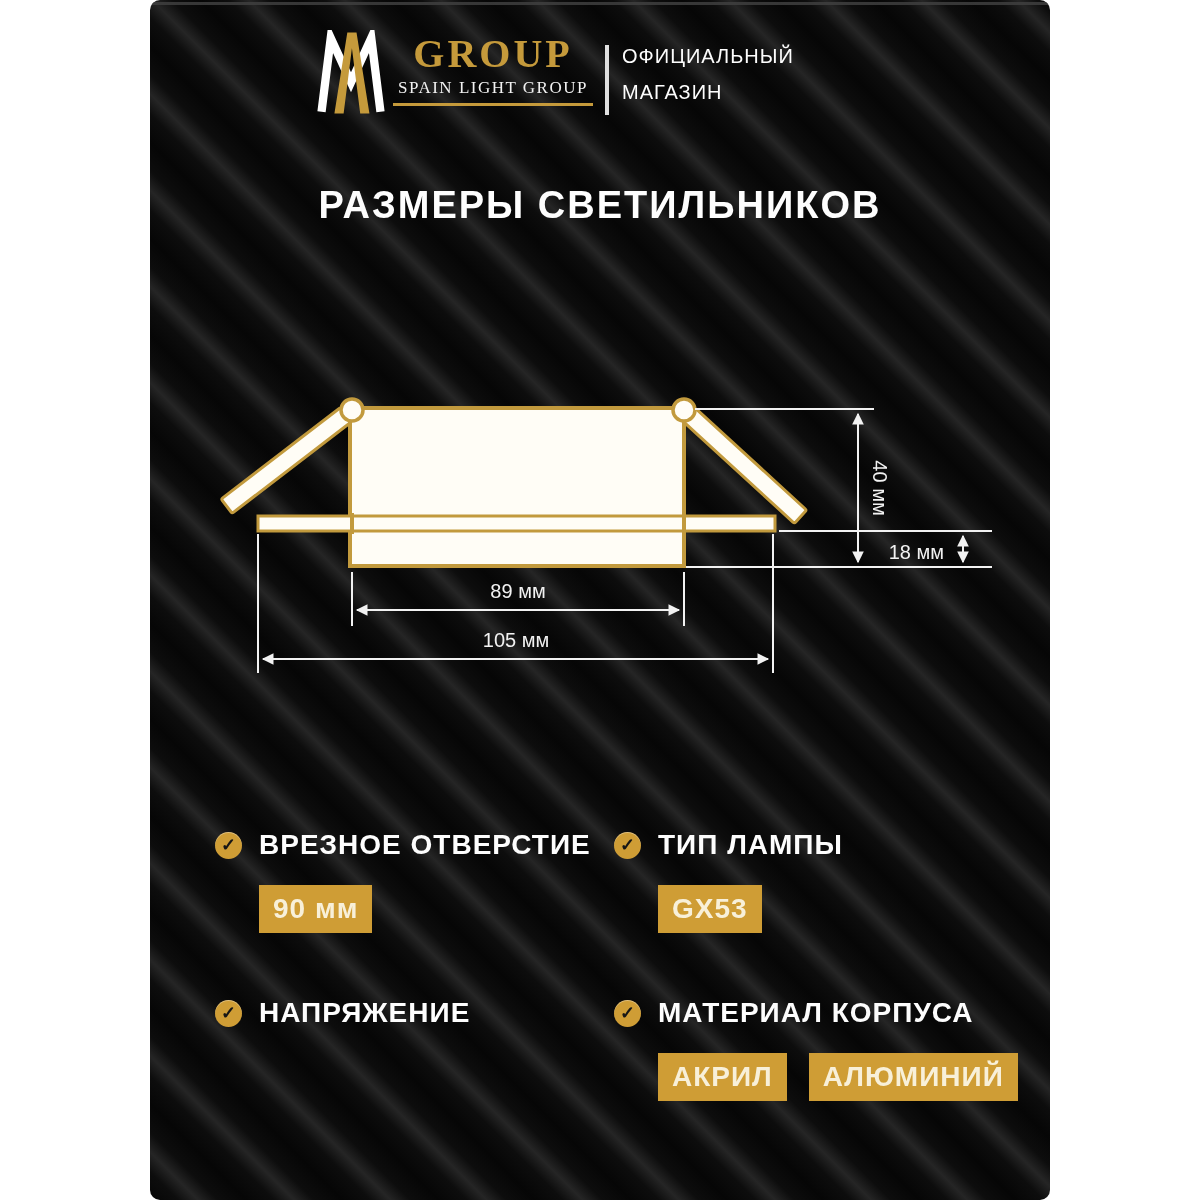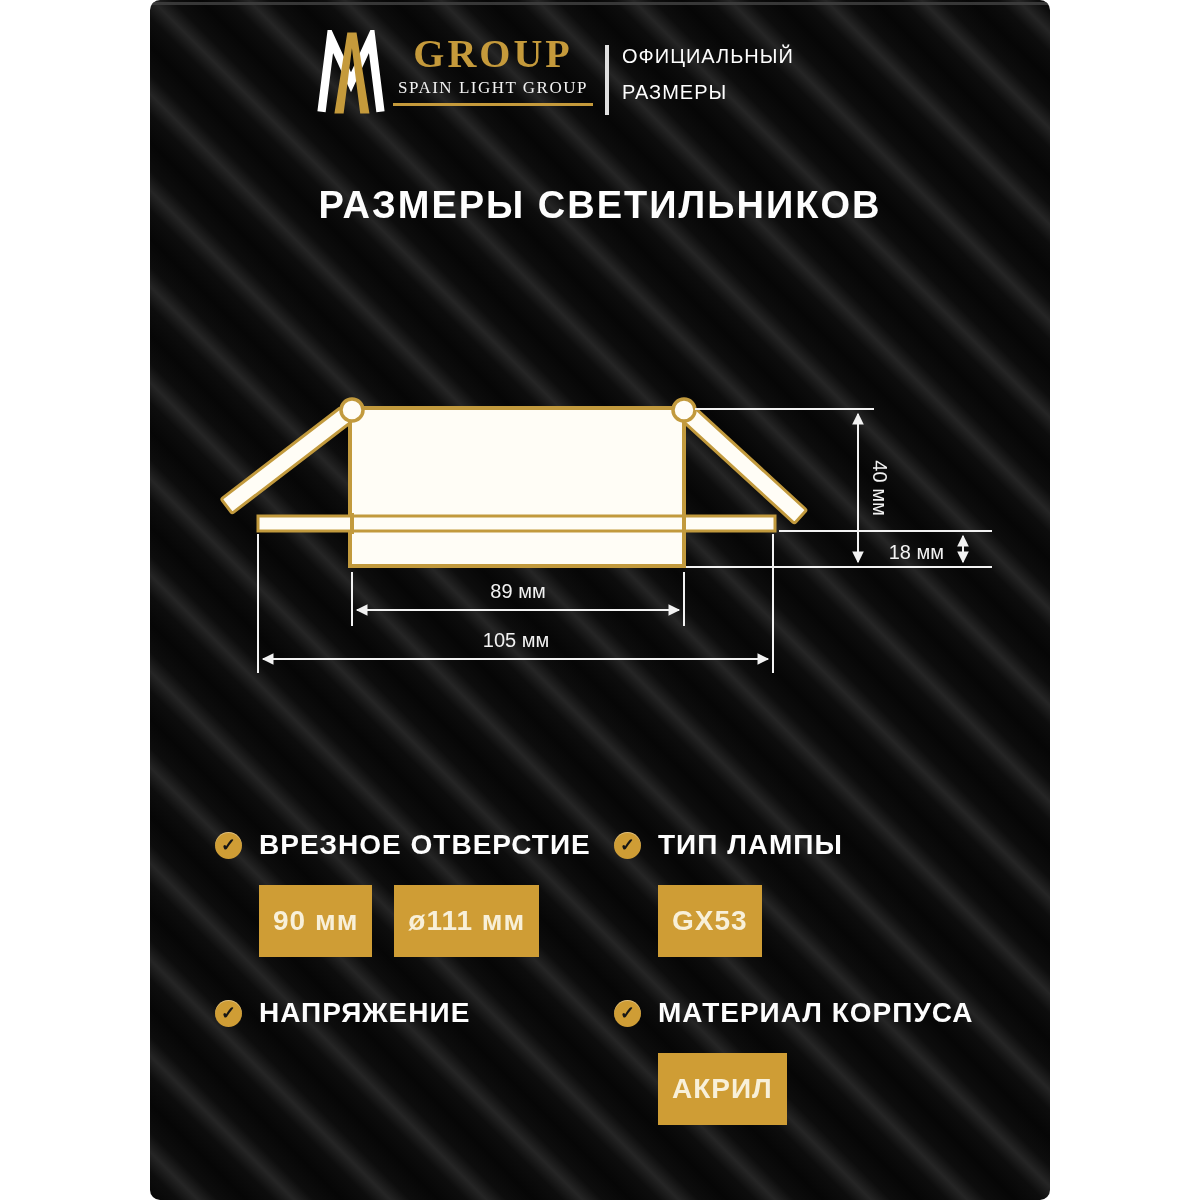--- a/index.html
+++ b/index.html
@@ -56,21 +56,21 @@
     font-size:18px; font-weight:bold; flex:0 0 auto;
     box-shadow:inset 0 1px 0 rgba(255,255,255,.35);
   }
   .spec-label {
     color:#fdfdfd; font-size:28px; font-weight:bold; letter-spacing:1px;
     white-space:nowrap;
   }
   .badges { display:flex; gap:22px; margin-left:44px; margin-top:26px; }
   .badge {
     background:#cf9d35; color:#f8f0d9; font-size:28px; font-weight:bold;
-    height:40px; line-height:40px; padding:16px 14px; letter-spacing:1px;
+    height:40px; line-height:40px; padding:4px 14px; letter-spacing:1px;
     white-space:nowrap;
   }
 </style>
 </head>
 <body>
 
 <div class="canvas">
   <div class="top-line"></div>
 
   <div>
@@ -79,21 +79,21 @@
       <path d="M20,88 L34,0 L44,0 L58,88 L48,88 L39,17 L30,88 Z" fill="#c59a3b"></path>
     </svg>
     <div class="brand-block">
       <div class="brand-name">GROUP</div>
       <div class="brand-tagline">SPAIN LIGHT GROUP</div>
       <div class="brand-underline"></div>
     </div>
     <div class="header-divider"></div>
     <div class="store-block">
       <div>ОФИЦИАЛЬНЫЙ</div>
-      <div>РАЗМЕРЫ</div>
+      <div>МАГАЗИН</div>
     </div>
   </div>
 
   <div class="page-title">РАЗМЕРЫ СВЕТИЛЬНИКОВ</div>
 
   <svg class="diagram-svg" width="900" height="320" viewBox="150 380 900 320">
     <defs>
       <marker id="arr" viewBox="0 0 12 12" refX="10" refY="6" markerWidth="7" markerHeight="7" orient="auto-start-reverse">
         <path d="M1,1 L11,6 L1,11 Z" fill="#f2f2f2"></path>
       </marker>
@@ -136,21 +136,20 @@
 
   <div class="spec" style="left:65px; top:831px;">
     <div class="spec-head">
       <span class="check">
           <span>✓</span>
         </span>
       <span class="spec-label">ВРЕЗНОЕ ОТВЕРСТИЕ</span>
     </div>
     <div class="badges">
       <span class="badge">90 мм</span>
-      <span class="badge">ø111 мм</span>
     </div>
   </div>
 
   <div class="spec" style="left:464px; top:831px;">
     <div class="spec-head">
       <span class="check">
           <span>✓</span>
         </span>
       <span class="spec-label">ТИП ЛАМПЫ</span>
     </div>
@@ -170,15 +169,16 @@
 
   <div class="spec" style="left:464px; top:999px;">
     <div class="spec-head">
       <span class="check">
           <span>✓</span>
         </span>
       <span class="spec-label">МАТЕРИАЛ КОРПУСА</span>
     </div>
     <div class="badges">
       <span class="badge">АКРИЛ</span>
+      <span class="badge">АЛЮМИНИЙ</span>
     </div>
   </div>
 </div>
 
 </body></html>

